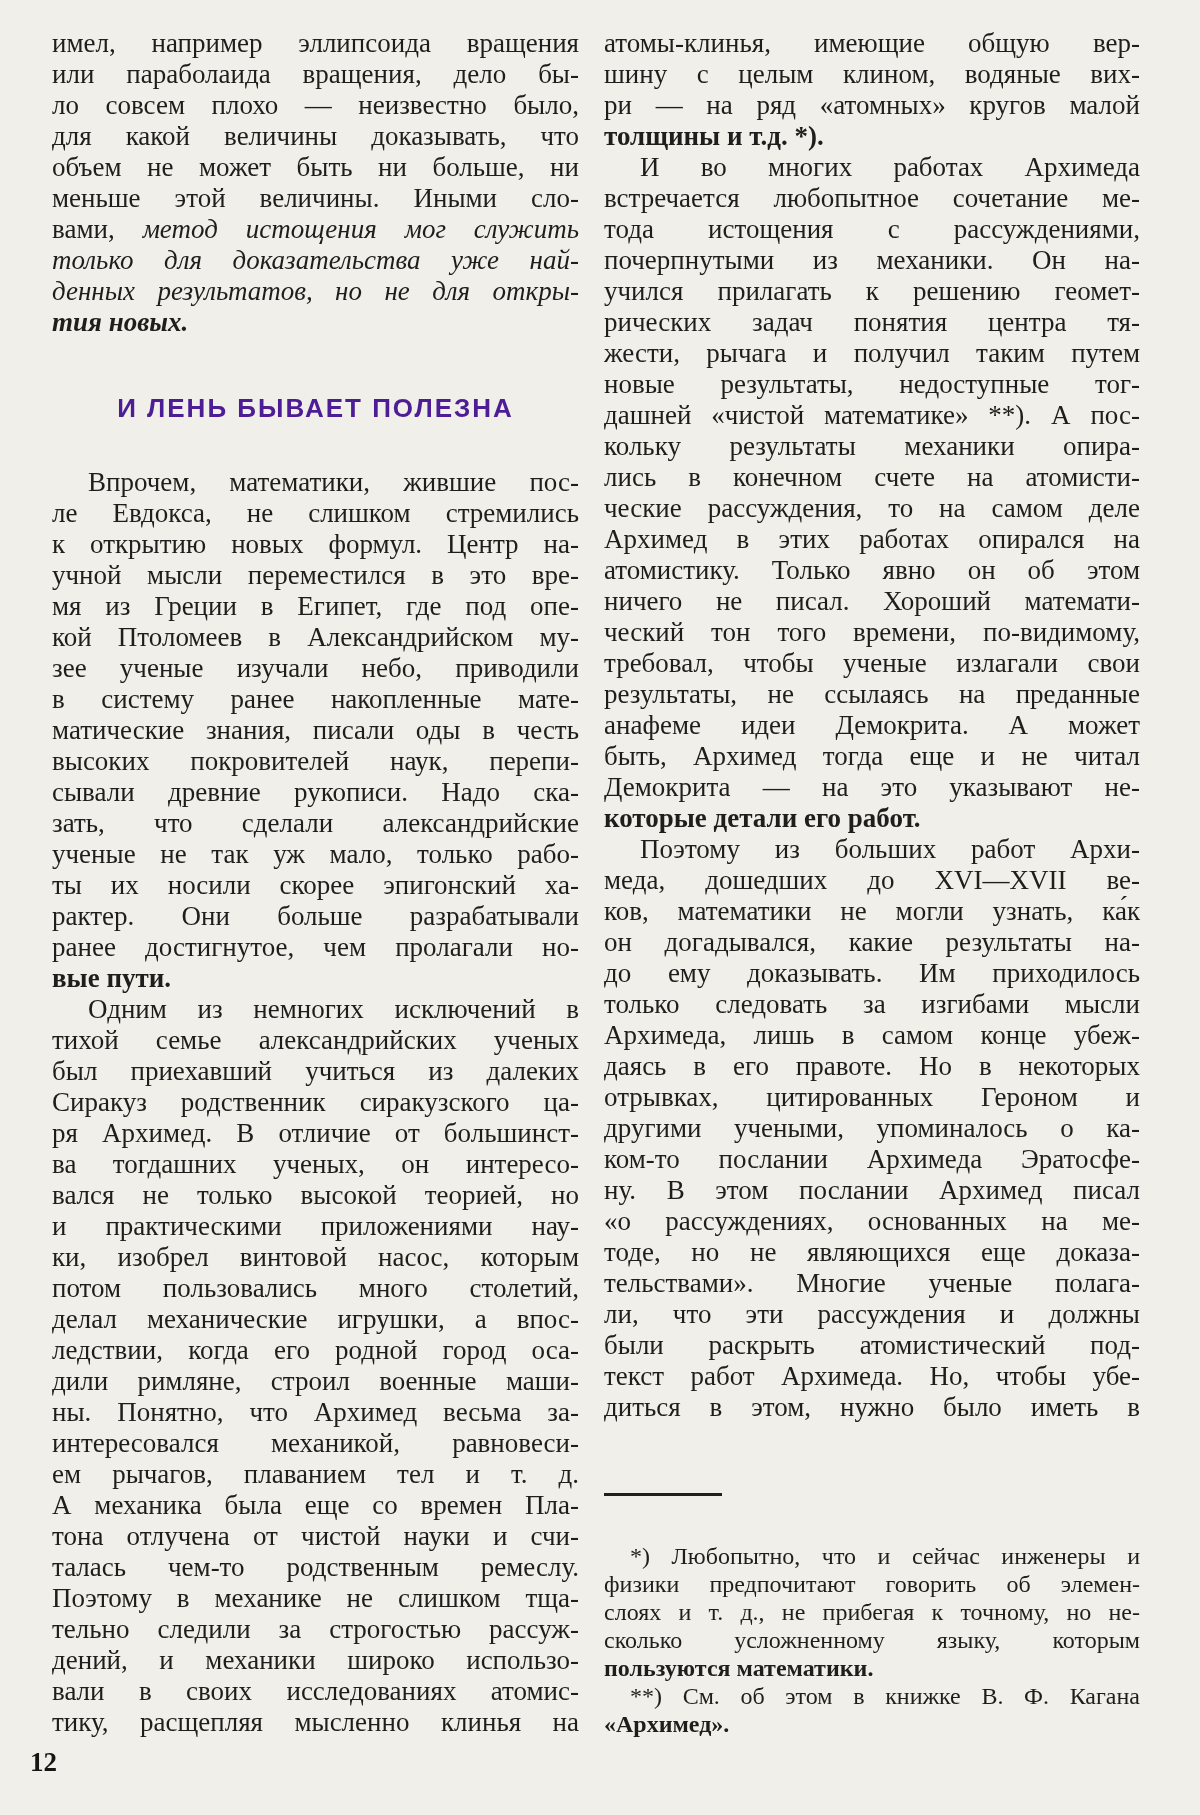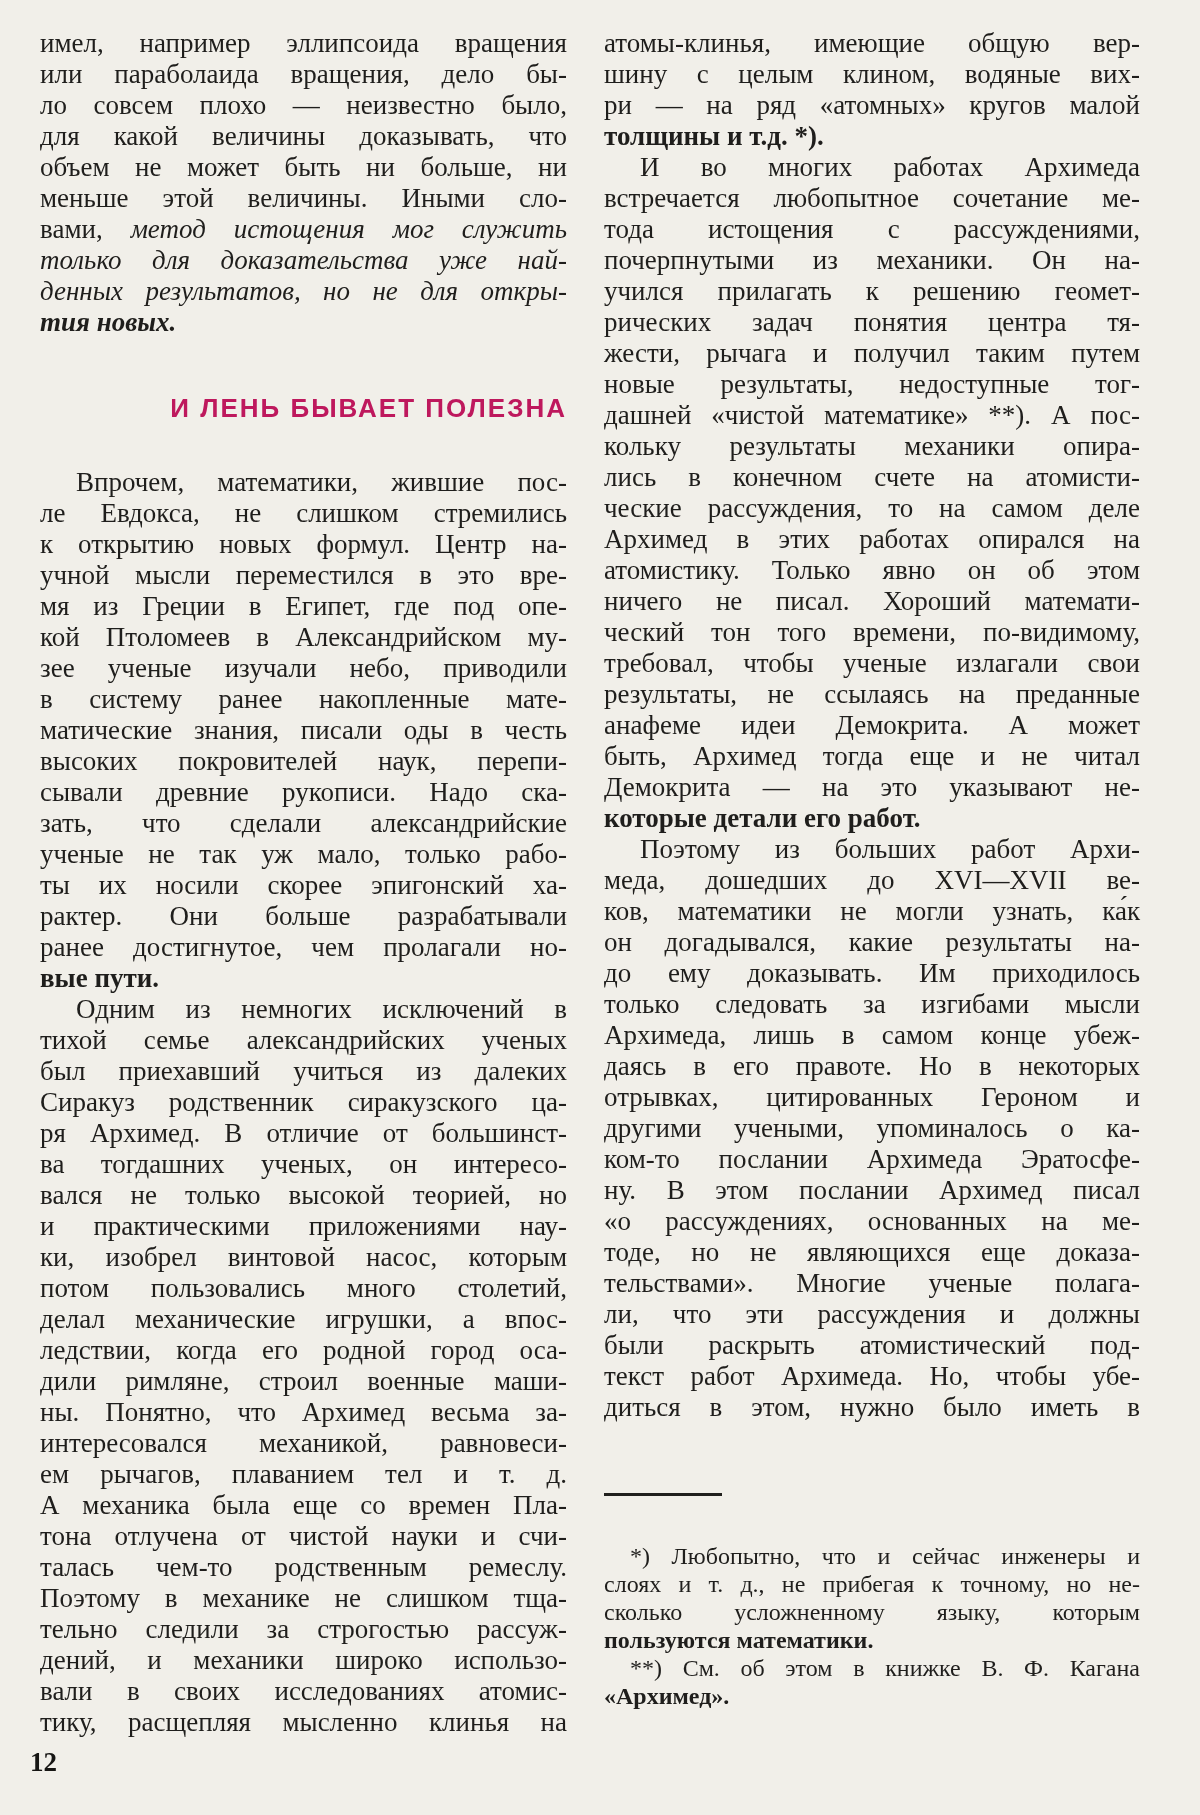--- a/index.html
+++ b/index.html
@@ -7,43 +7,43 @@
   .page {
     position:relative;
     width:1200px; height:1815px;
     margin:0 auto;
     background:#f1efe9;
     color:#1f1e1c;
     font-family:"Liberation Serif","DejaVu Serif",serif;
     overflow:hidden;
   }
   .col { position:absolute; top:28px; }
-  .col-left  { left:40px;  width:527px; }
+  .col-left  { left:52px;  width:527px; }
   .col-right { left:604px; width:536px; }
   .para { margin:0; }
   .line {
     font-size:27px;
     line-height:31px;
     height:31px;
     text-align:justify;
     text-align-last:justify;
     white-space:normal;
   }
   .line.ind  { text-indent:36px; }
   .line.last { text-align-last:left;font-weight:bold; }
   .it { font-style:italic; }
   .heading {
     margin:55px 0 43px 0;
     font-family:"Liberation Sans","DejaVu Sans",sans-serif;
     font-weight:bold;
     font-size:26px;
     line-height:31px;
     letter-spacing:2px;
-    text-align:right;
-    color:#be185d;
+    text-align:center;
+    color:#4c1d95;
   }
   .footnote .line {
     font-size:24px;
     line-height:28px;
     height:28px;
   }
   .footnote .line.ind { text-indent:26px; }
   .footnote-rule {
     margin:70px 0 46px 0;
     width:118px;
@@ -171,20 +171,21 @@
         <div class="line">тоде, но не являющихся еще доказа-</div>
         <div class="line">тельствами». Многие ученые полага-</div>
         <div class="line">ли, что эти рассуждения и должны</div>
         <div class="line">были раскрыть атомистический под-</div>
         <div class="line">текст работ Архимеда. Но, чтобы убе-</div>
         <div class="line">диться в этом, нужно было иметь в</div>
       </div>
       <div class="footnote-rule"></div>
       <div class="para footnote">
         <div class="line ind">*) Любопытно, что и сейчас инженеры и</div>
+        <div class="line">физики предпочитают говорить об элемен-</div>
         <div class="line">слоях и т. д., не прибегая к точному, но не-</div>
         <div class="line">сколько усложненному языку, которым</div>
         <div class="line last">пользуются математики.</div>
       </div>
       <div class="para footnote">
         <div class="line ind">**) См. об этом в книжке В. Ф. Кагана</div>
         <div class="line last">«Архимед».</div>
       </div>
     </div>
   <div class="page-num">12</div>

